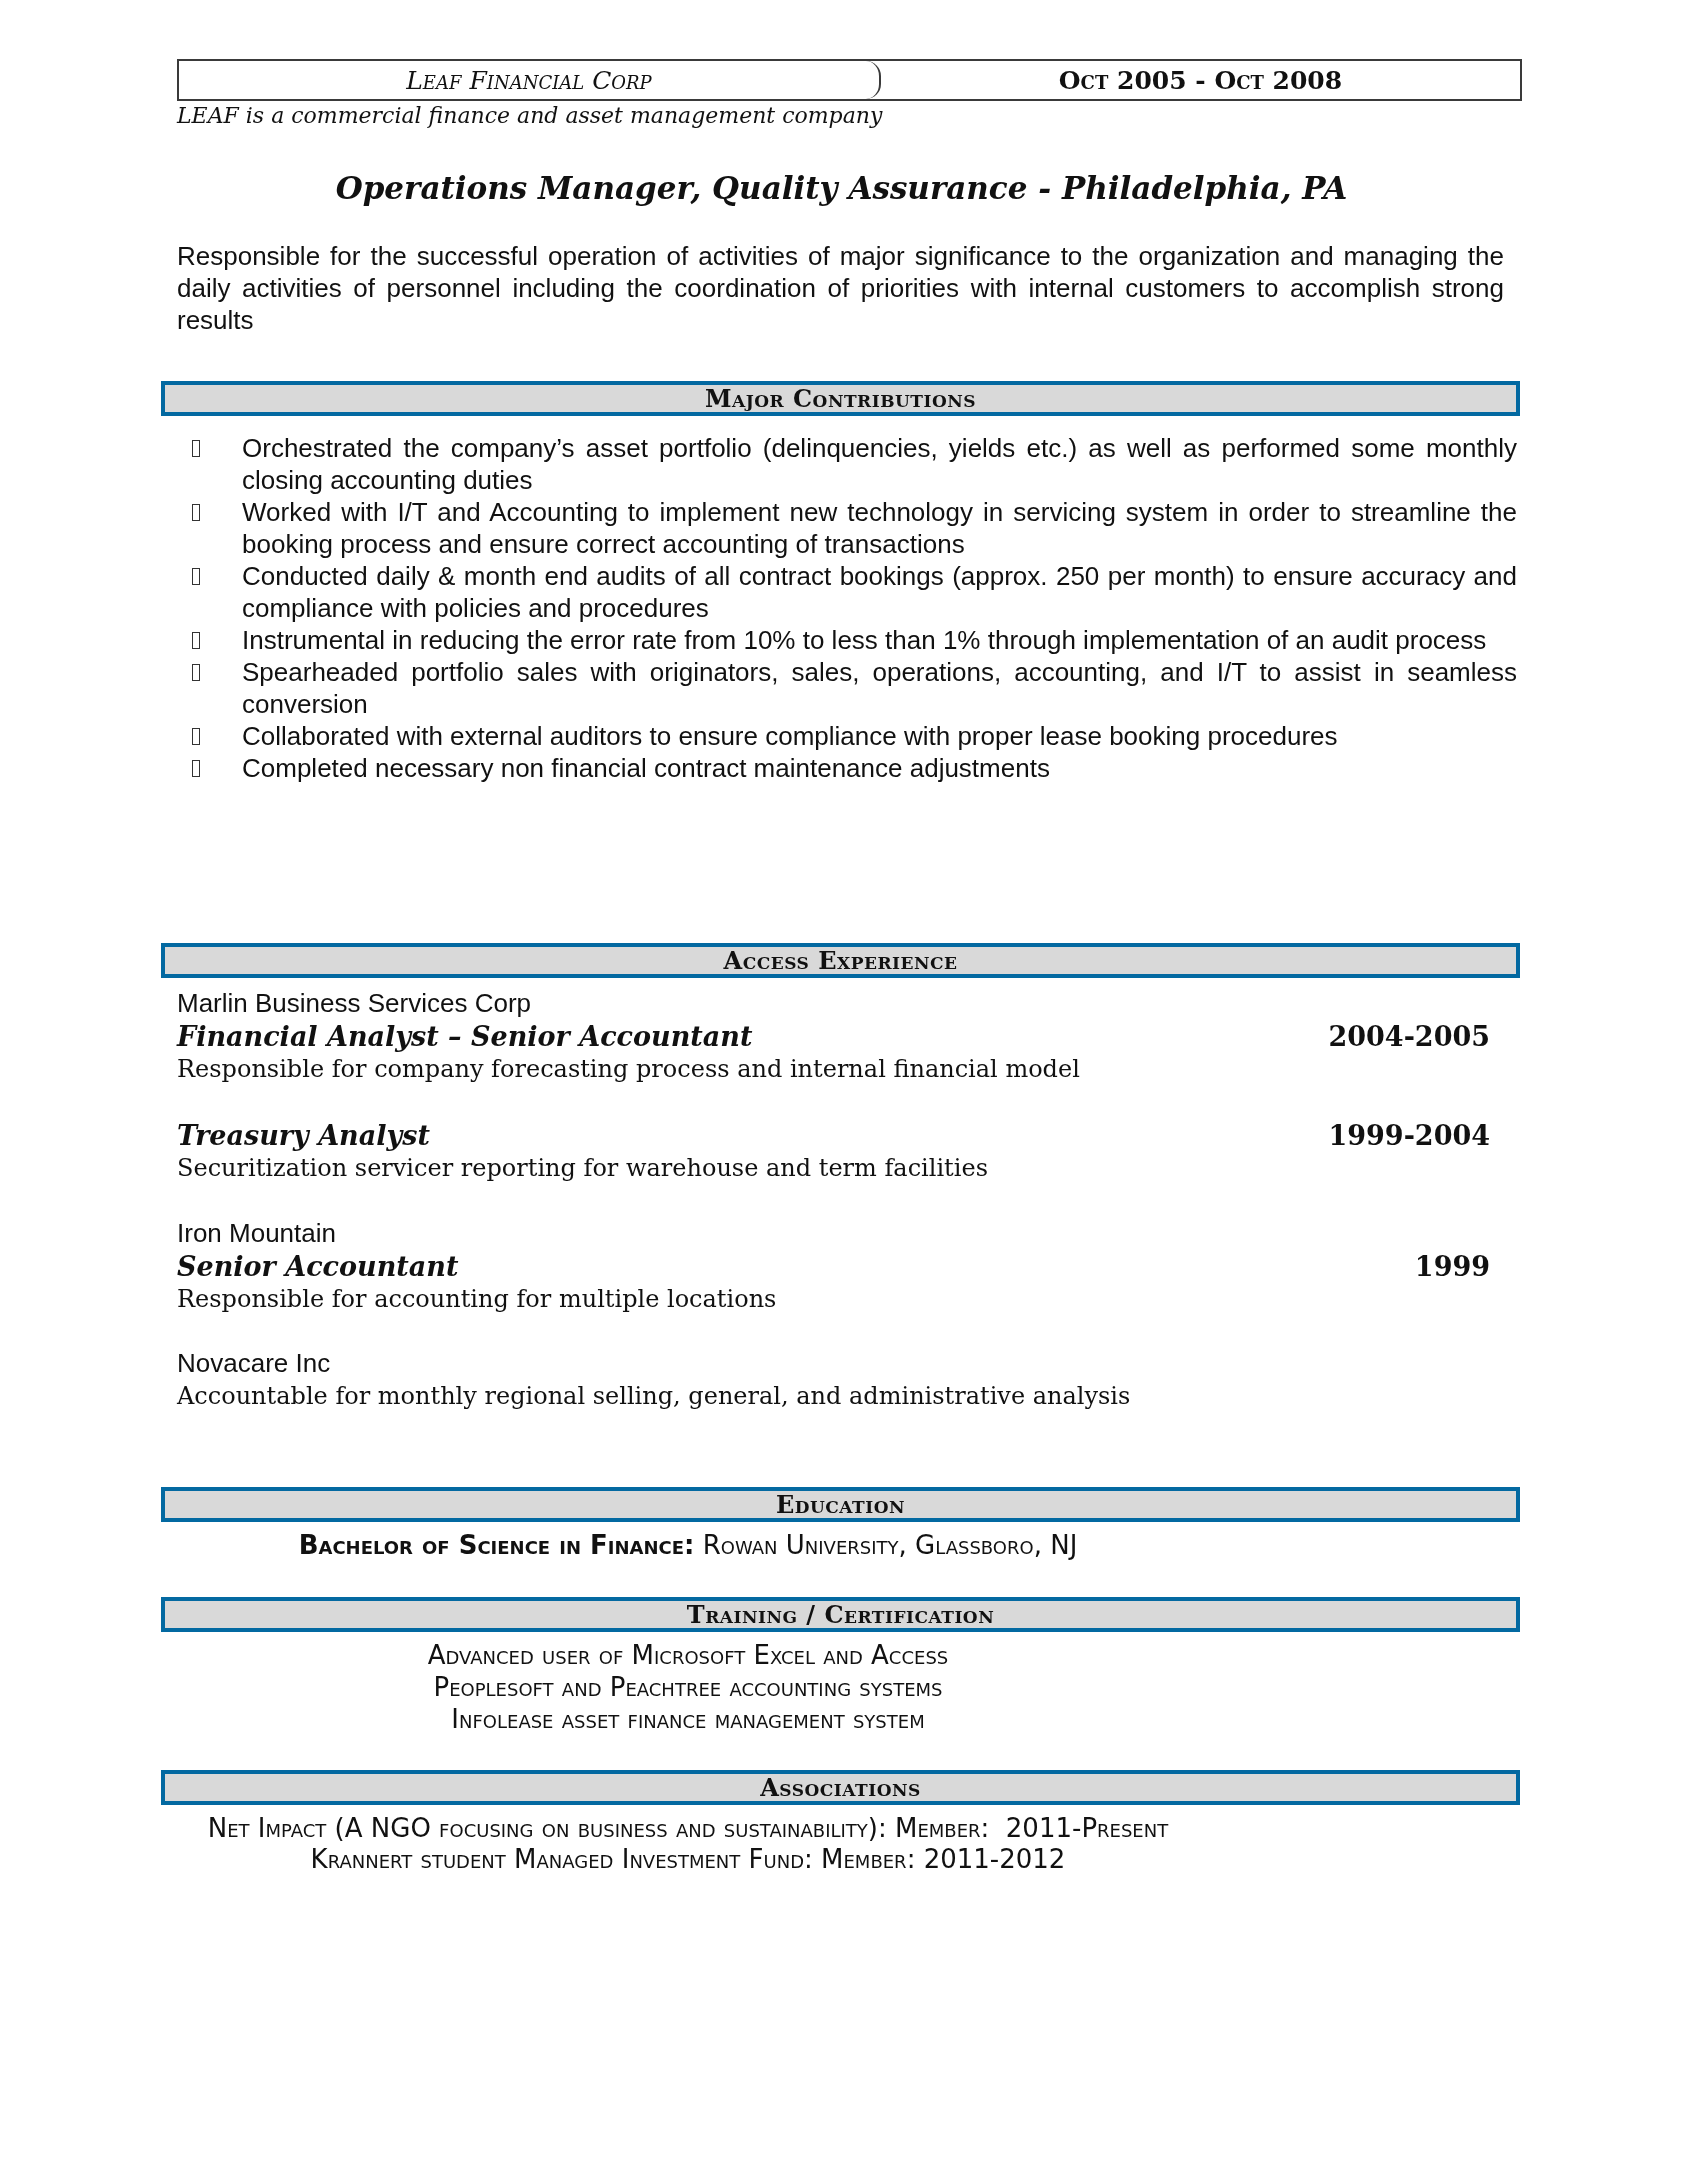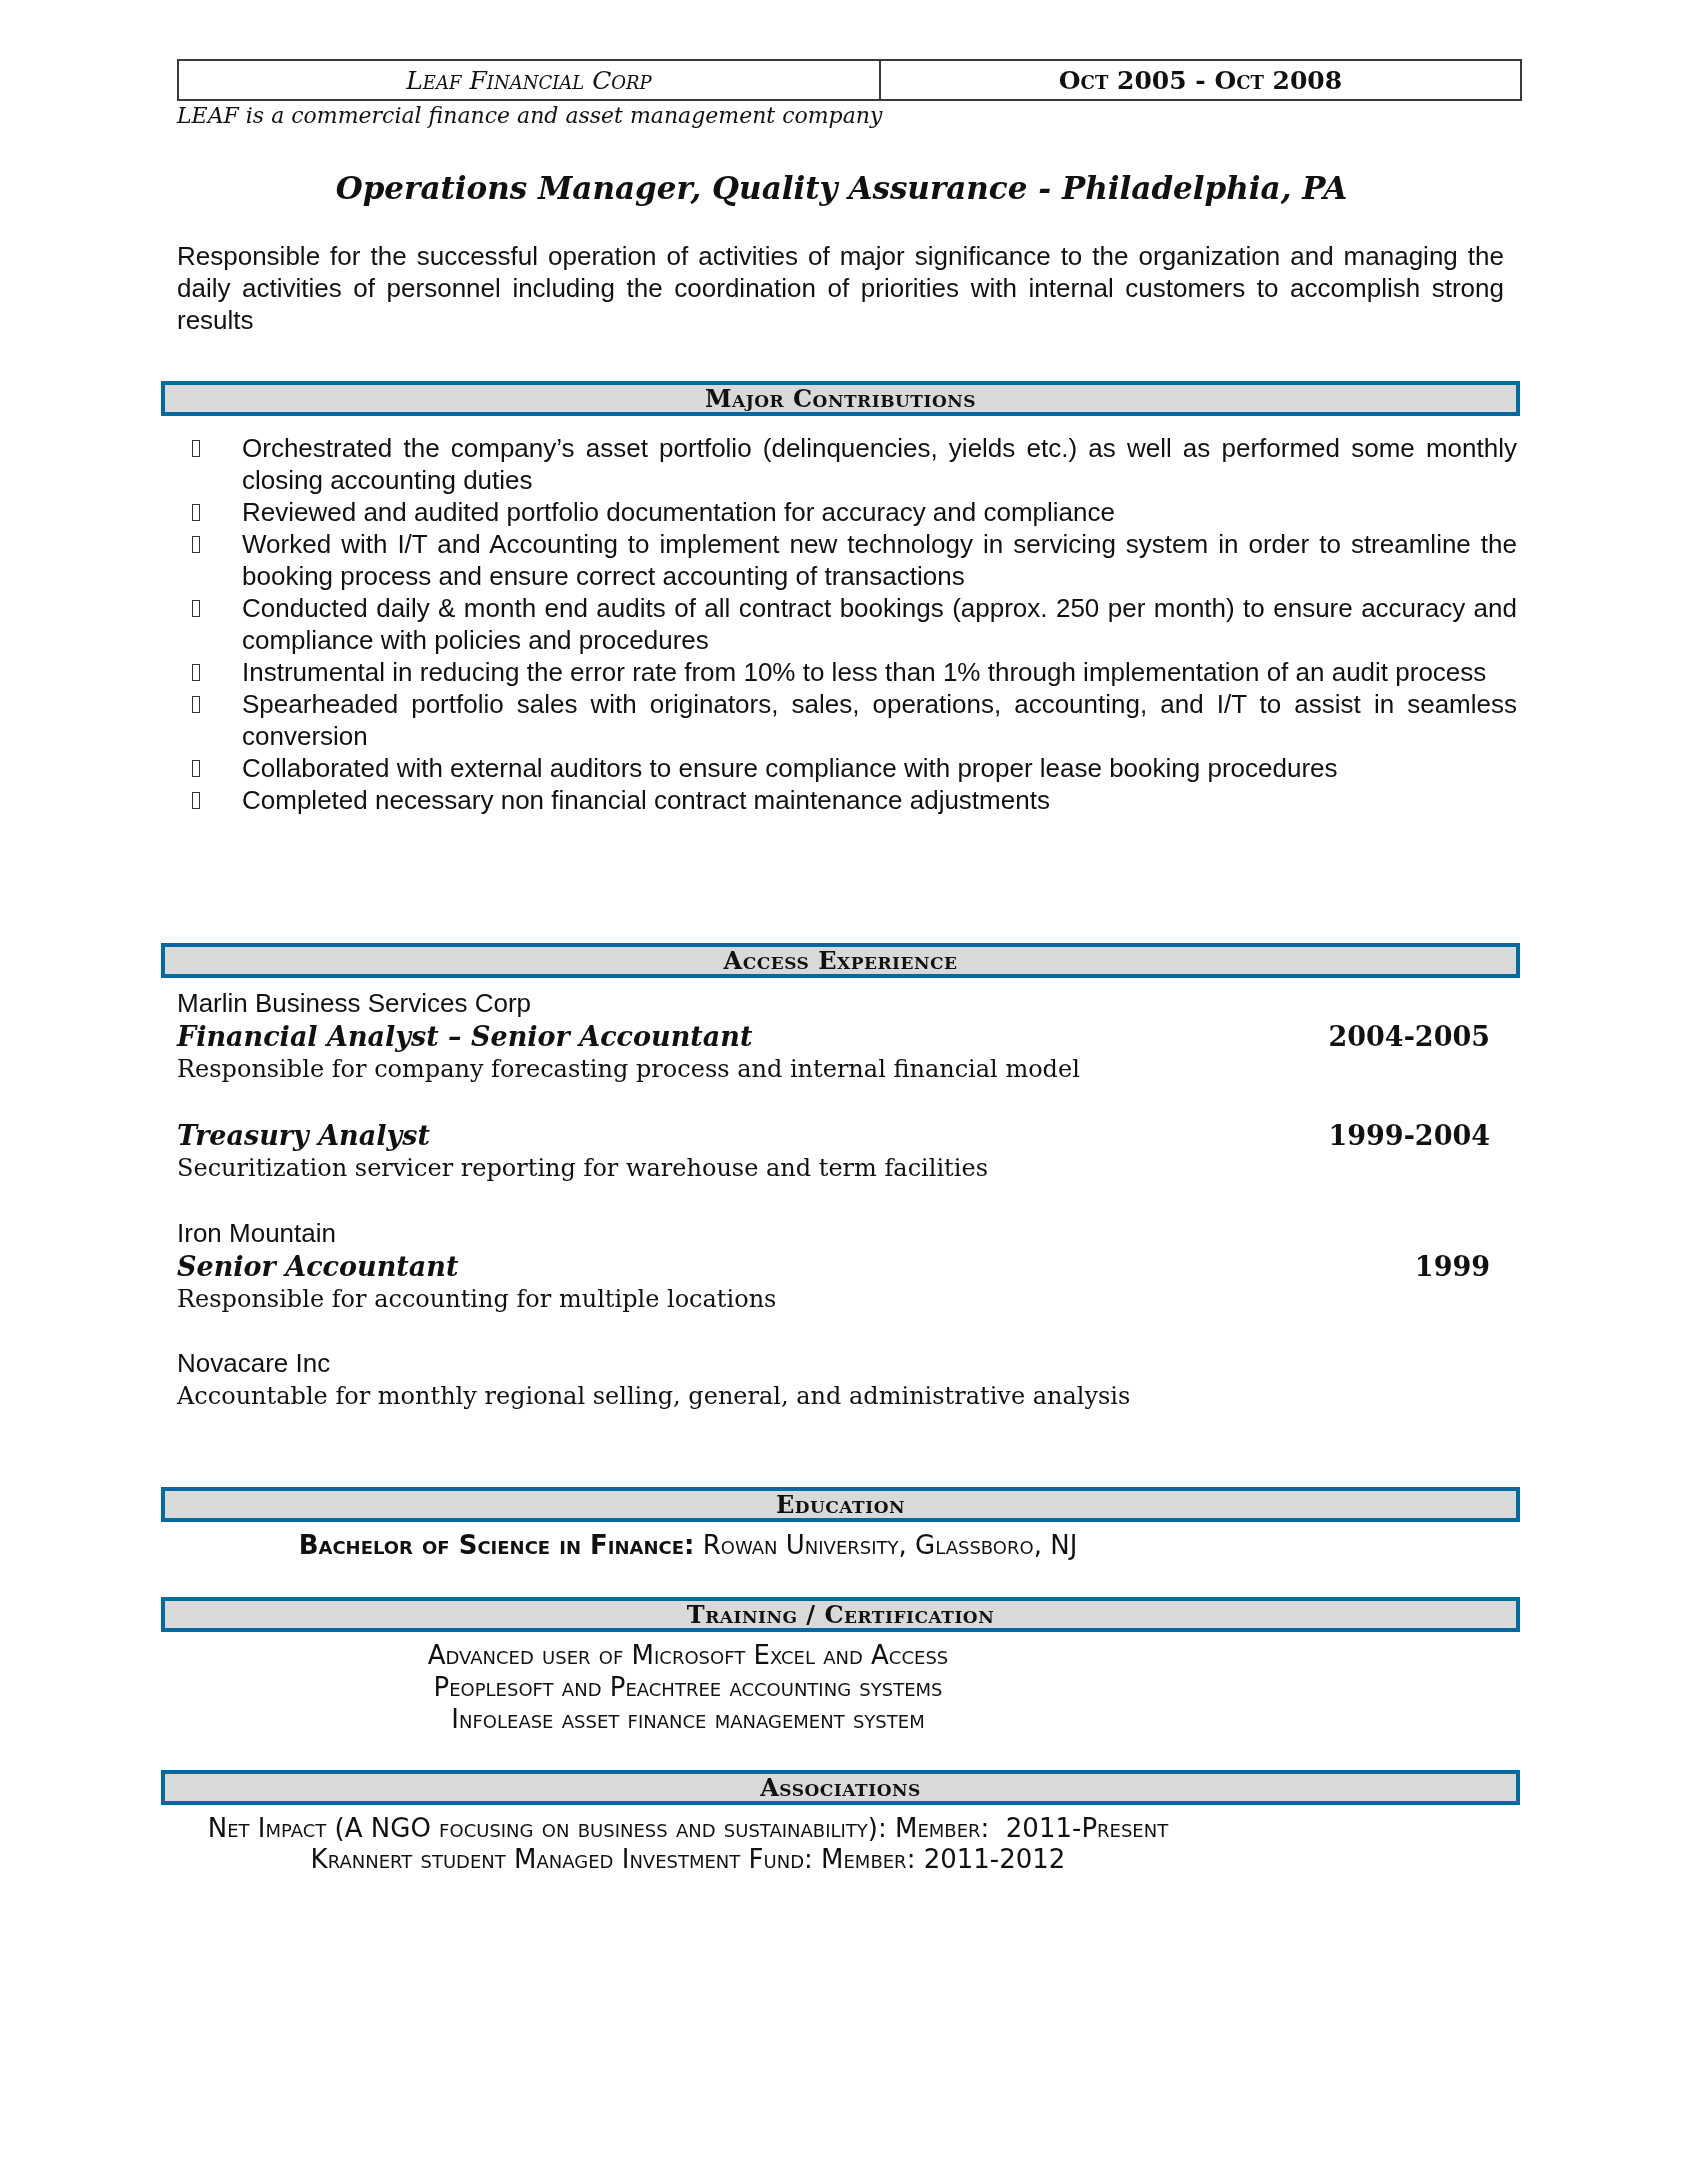--- a/index.html
+++ b/index.html
@@ -1,21 +1,21 @@
 <!DOCTYPE html>
 <html><head>
   <meta charset="utf-8">
   <style>
     html, body { margin: 0; padding: 0; background: #ffffff; }
     body { width: 1683px; height: 2178px; position: relative; overflow: hidden; color: #111; }
     .abs { position: absolute; }
 
     
     .hdr-table { left: 177px; top: 59px; width: 1345px; height: 42px; border: 2px solid #3a3a3a; box-sizing: border-box; display: flex; }
-    .hdr-cell { display: flex; align-items: center; justify-content: center; font-family: "DejaVu Serif", "Liberation Serif", serif; font-variant: small-caps; font-size: 25px; }
+    .hdr-cell { display: flex; align-items: center; justify-content: center; font-family: "DejaVu Serif", "Liberation Serif", serif; font-variant: small-caps; font-size: 25px; border-radius: 15px; }
     .hdr-left { width: 700px; border-right: 2px solid #3a3a3a; font-style: italic; }
     .hdr-right { flex: 1; font-weight: bold; }
 
     .tagline { left: 177px; top: 103px; font-family: "DejaVu Serif", "Liberation Serif", serif; font-style: italic; font-size: 22px; }
 
     .job-title { left: 0; width: 1683px; top: 170px; text-align: center; font-family: "DejaVu Serif", "Liberation Serif", serif; font-style: italic; font-weight: bold; font-size: 31px; }
 
     .summary { left: 177px; top: 240px; width: 1327px; font-family: "Liberation Sans", sans-serif; font-size: 26px; line-height: 32px; text-align: justify; }
 
     
@@ -45,21 +45,21 @@
   <div class="hdr-cell hdr-right">Oct 2005 - Oct 2008</div>
 </div>
 <div class="abs tagline">LEAF is a commercial finance and asset management company</div>
 
 <div class="abs job-title">Operations Manager, Quality Assurance - Philadelphia, PA</div>
 <div class="abs summary">Responsible for the successful operation of activities of major significance to the organization and managing the daily activities of personnel including the coordination of priorities with internal customers to accomplish strong results</div>
 
 <div class="abs bar" style="top:381px;">Major Contributions</div>
 <ul class="abs bullets">
   <li><span class="bullet-glyph"></span><span>Orchestrated the company’s asset portfolio (delinquencies, yields etc.) as well as performed some monthly closing accounting duties</span></li>
-  <li><span class="bullet-glyph"></span><span>Reviewed and audited portfolio documentation for accuracy and compliance</span></li>
+  <li><span class="bullet-glyph"></span></li>
   <li><span class="bullet-glyph"></span><span>Worked with I/T and Accounting to implement new technology in servicing system in order to streamline the booking process and ensure correct accounting of transactions</span></li>
   <li><span class="bullet-glyph"></span><span>Conducted daily &amp; month end audits of all contract bookings (approx. 250 per month) to ensure accuracy and compliance with policies and procedures</span></li>
   <li><span class="bullet-glyph"></span><span>Instrumental in reducing the error rate from 10% to less than 1% through implementation of an audit process</span></li>
   <li><span class="bullet-glyph"></span><span>Spearheaded portfolio sales with originators, sales, operations, accounting, and I/T to assist in seamless conversion</span></li>
   <li><span class="bullet-glyph"></span><span>Collaborated with external auditors to ensure compliance with proper lease booking procedures</span></li>
   <li><span class="bullet-glyph"></span><span>Completed necessary non financial contract maintenance adjustments</span></li>
 </ul>
 
 <div class="abs bar" style="top:943px;">Access Experience</div>
 

